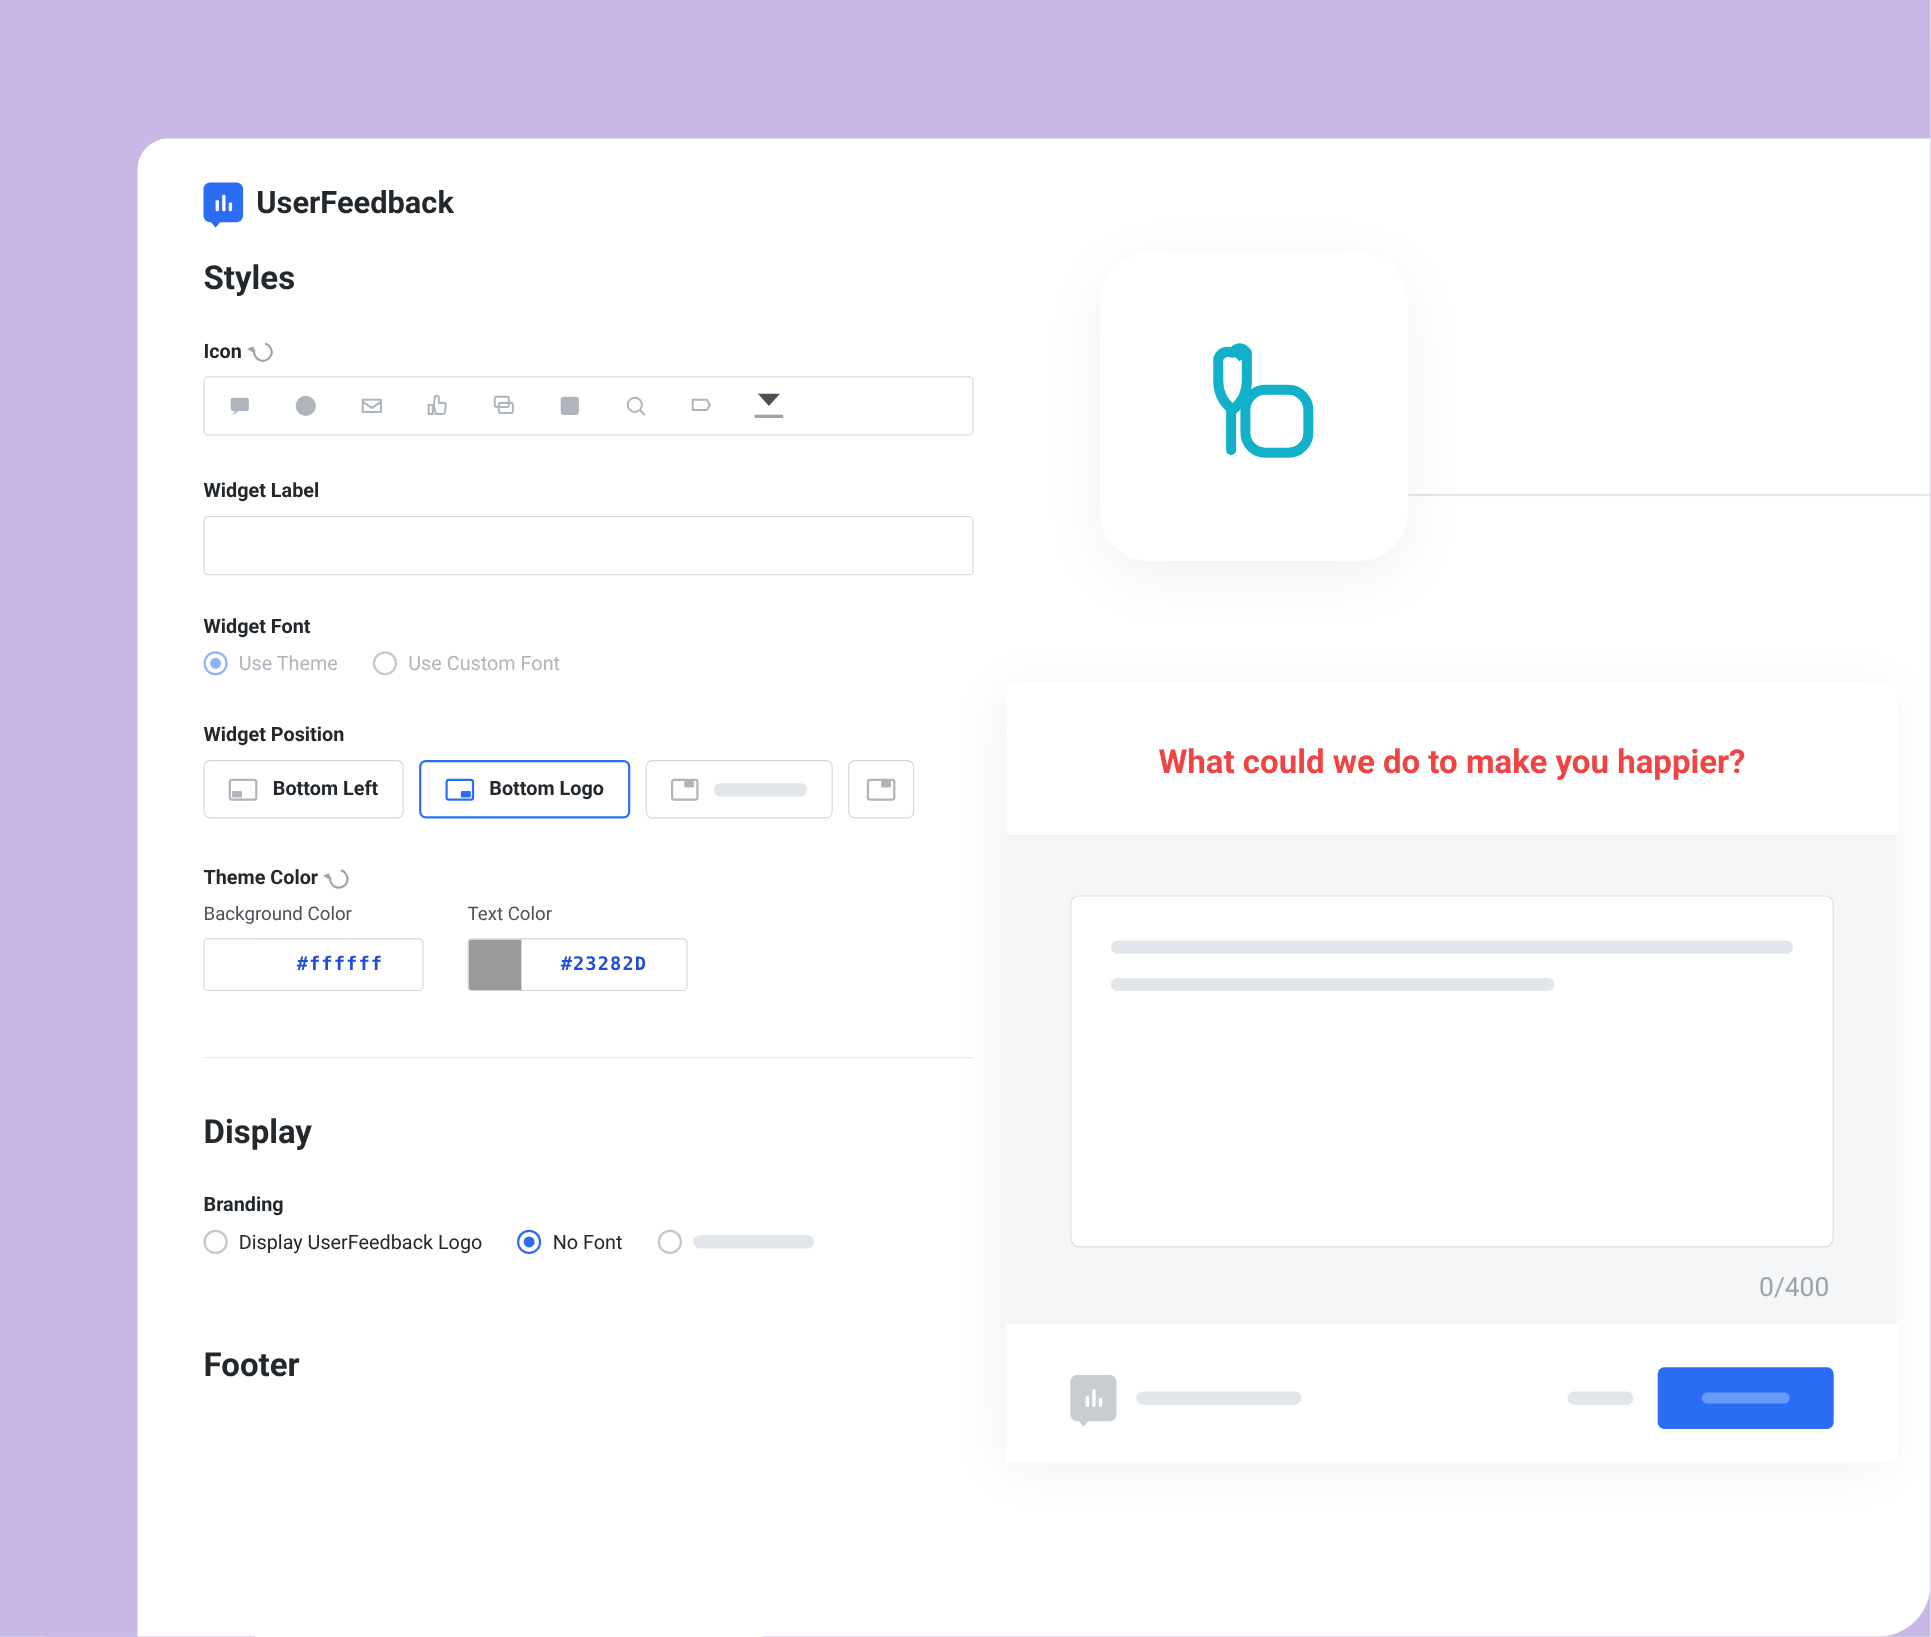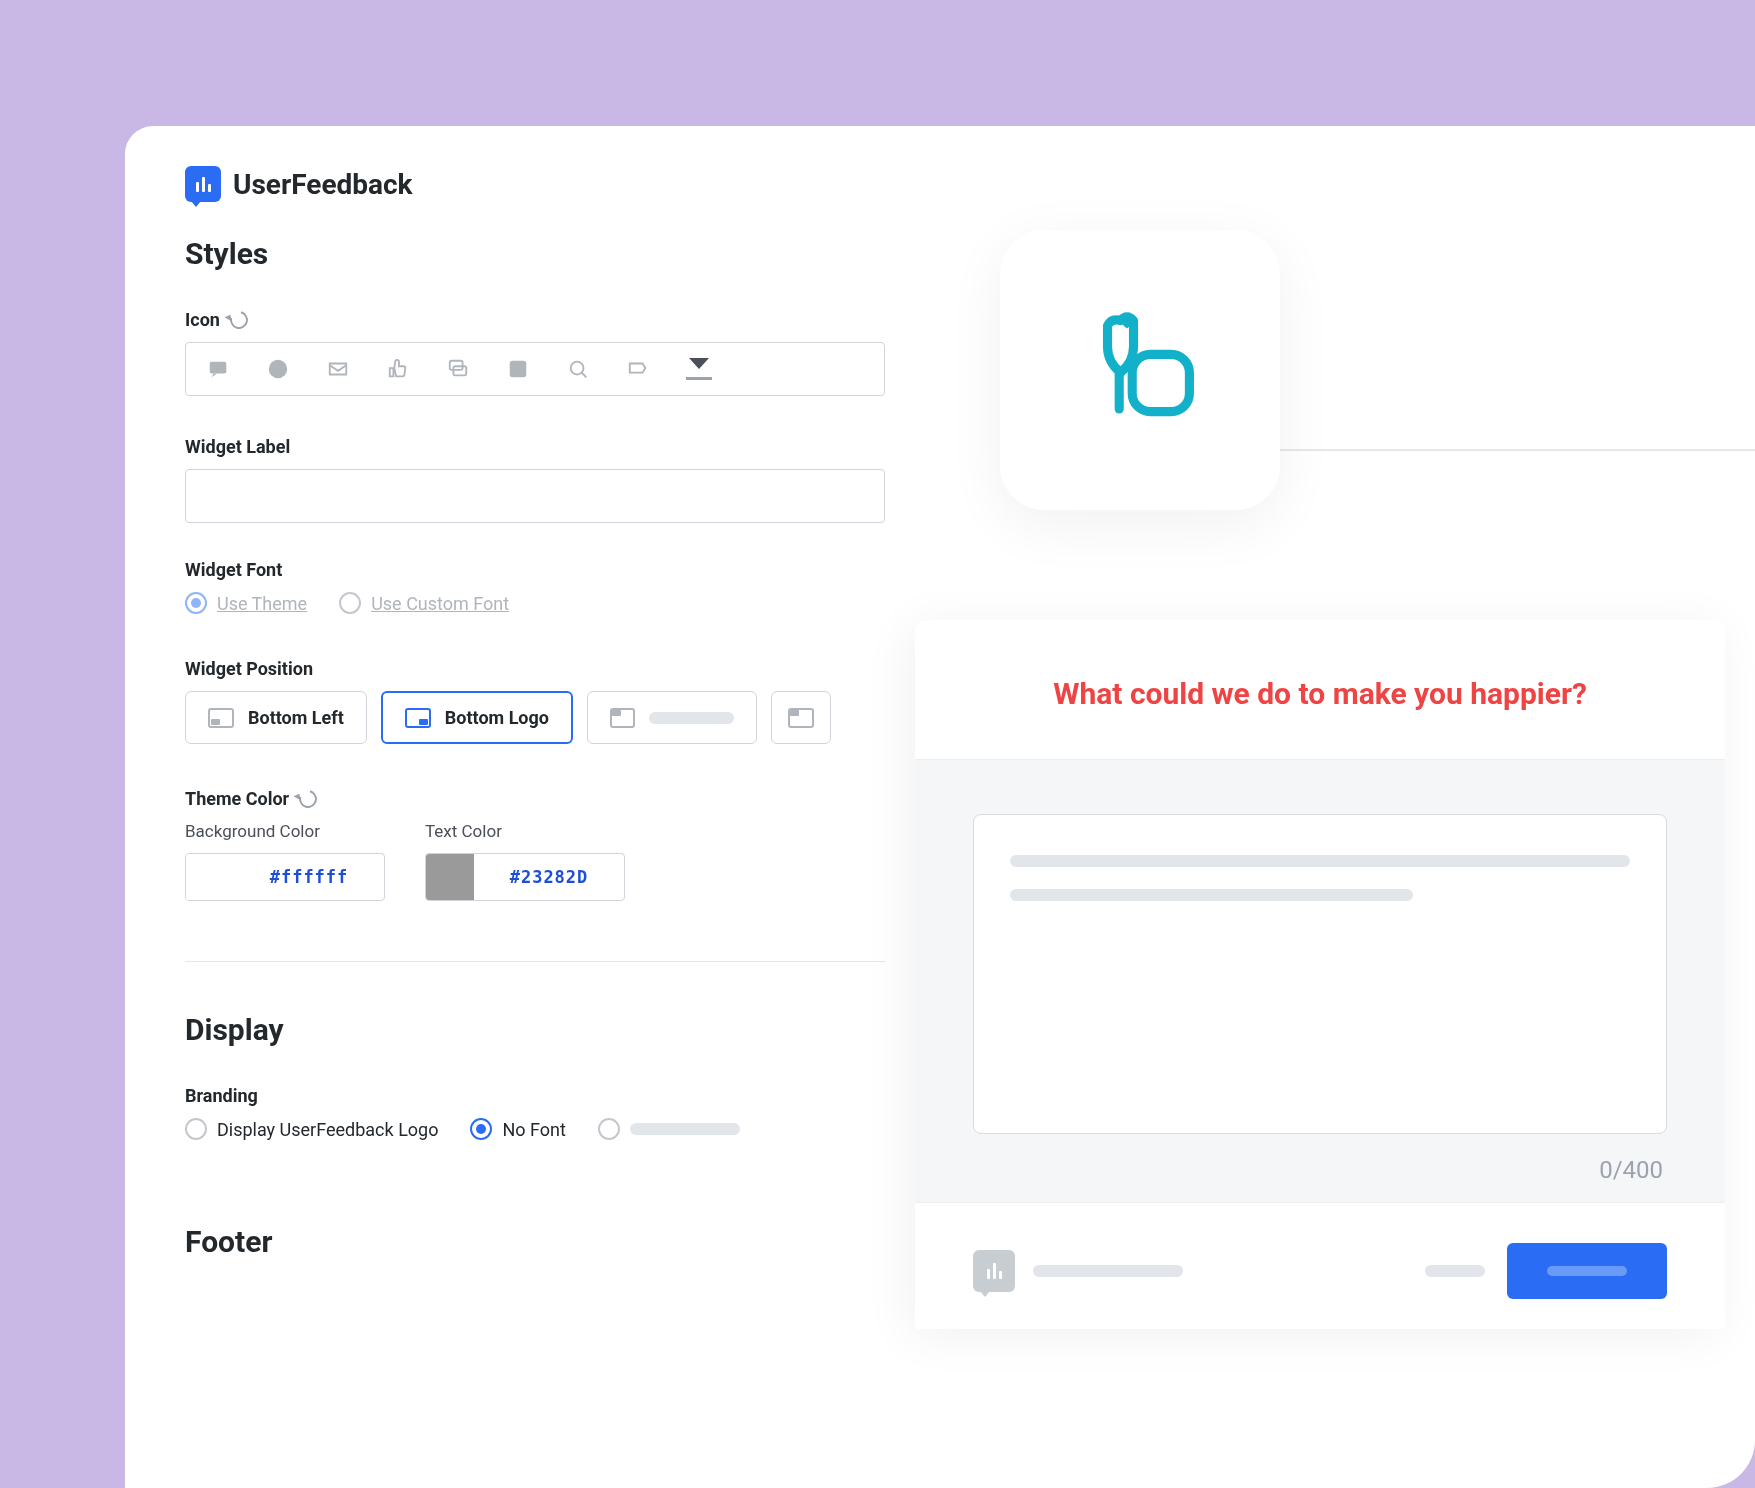--- a/index.html
+++ b/index.html
@@ -178,21 +178,21 @@
       border-color: #8fb4f9;
     }
     .radio-circle.checked-light::after {
       content: "";
       width: 10px;
       height: 10px;
       background: #8fb4f9;
       border-radius: 50%;
     }
     .radio-label { font-size: 18px; color: #23282d; }
-    .radio-label.muted { color: #b0b5bb; text-decoration: underline; }
+    .radio-label.muted { color: #b0b5bb; }
     .placeholder-bar {
       height: 12px;
       background: #e2e5e9;
       border-radius: 6px;
     }
     .position-row {
       display: flex;
       gap: 14px;
       margin-bottom: 44px;
     }
@@ -200,20 +200,21 @@
       border: 1.5px solid #d1d5db;
       border-radius: 6px;
       padding: 14px 22px;
       display: flex;
       align-items: center;
       gap: 14px;
       cursor: pointer;
       font-size: 18px;
       font-weight: 700;
       color: #23282d;
+      text-align: center;
     }
     .position-option.selected {
       border: 2px solid #2a6df4;
     }
     .position-mini {
       width: 26px;
       height: 20px;
       border: 2px solid #b0b5bb;
       border-radius: 3px;
       position: relative;

